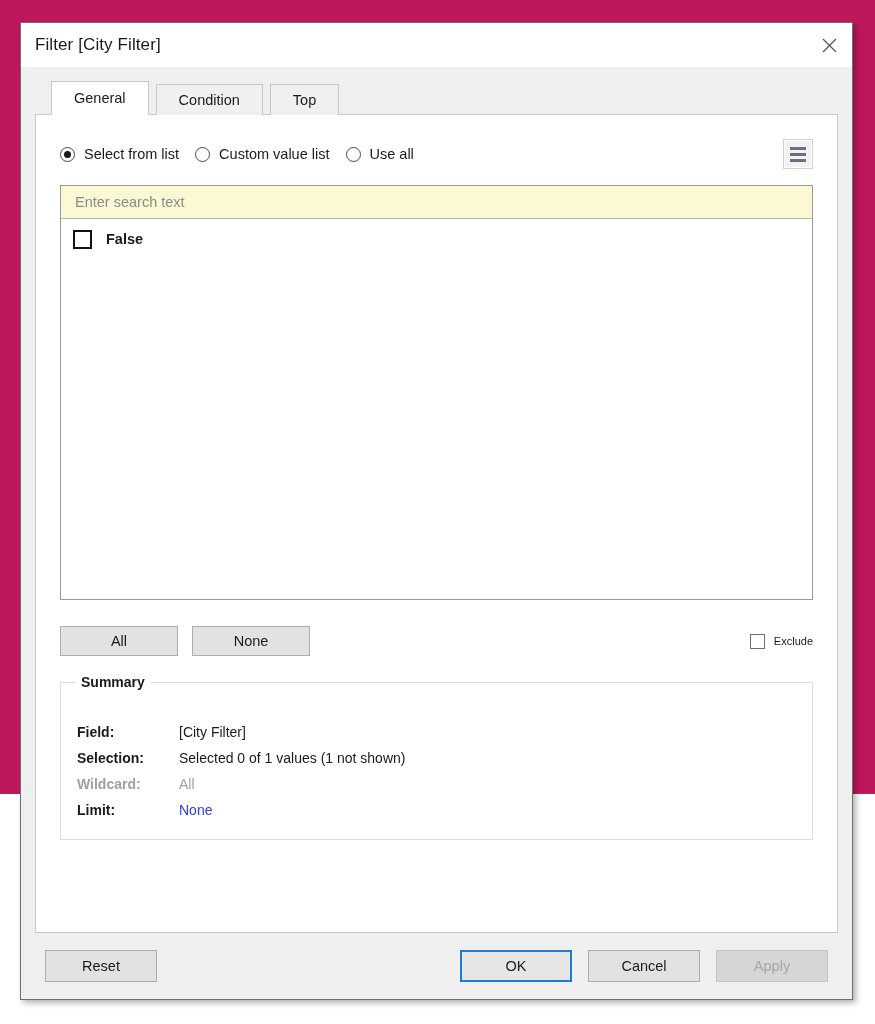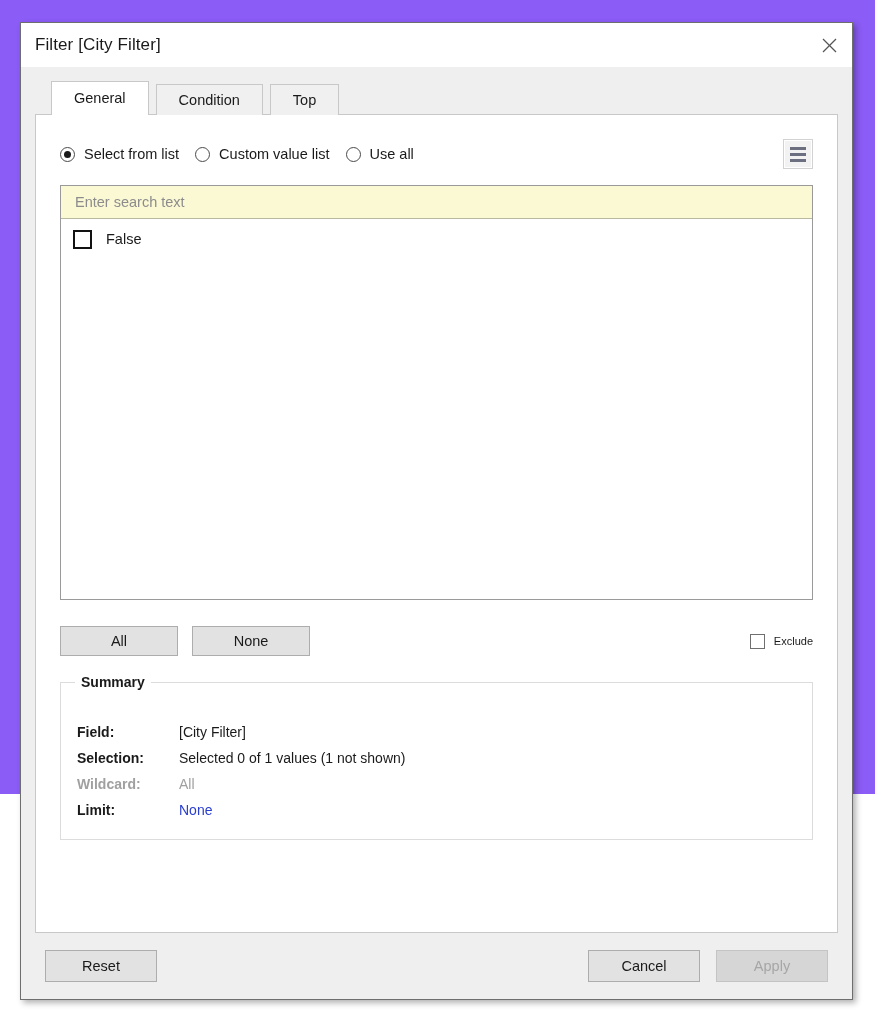--- a/index.html
+++ b/index.html
@@ -10,21 +10,21 @@
     height: 1024px;
     background: #ffffff;
     font-family: "Liberation Sans", sans-serif;
     overflow: hidden;
   }
 
   #root {
     position: relative;
     width: 875px;
     height: 794px;
-    background: #8b5cf6;
+    background: #be185d;
   }
 
   
   .dialog {
     position: absolute;
     left: 20px;
     top: 22px;
     width: 833px;
     height: 978px;
     background: #ffffff;
@@ -207,20 +207,21 @@
     font-size: 14.5px;
     color: #1a1a1a;
     width: 100%;
   }
   .search-input::placeholder { color: #8c8c8c; opacity: 1; }
 
   .list-items {
     flex: 1;
     overflow: auto;
     padding-top: 6px;
+    font-weight: bold;
   }
   .list-item {
     display: flex;
     align-items: center;
     height: 28px;
     padding-left: 12px;
     cursor: pointer;
   }
   .item-check {
     width: 19px;
@@ -437,18 +438,19 @@
           </tbody>
             </table>
         </div>
 
       </div>
     </div>
 
     <div class="footer">
       <button class="footer-btn">Reset</button>
       <div class="gap"></div>
+      <button class="footer-btn primary">OK</button>
       <button class="footer-btn">Cancel</button>
       <button class="footer-btn disabled">Apply</button>
     </div>
 
   </div>
 </div>
 
 </body></html>

